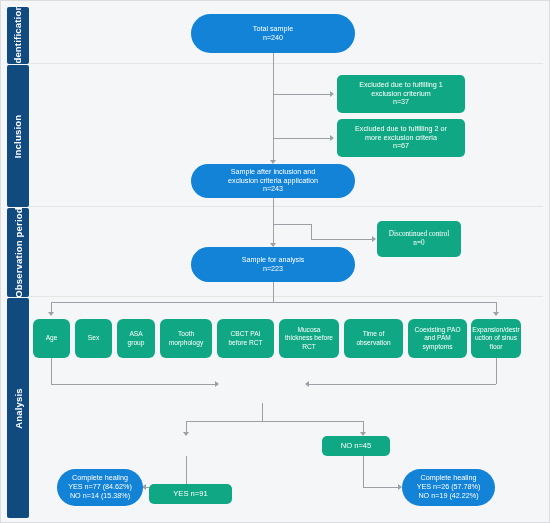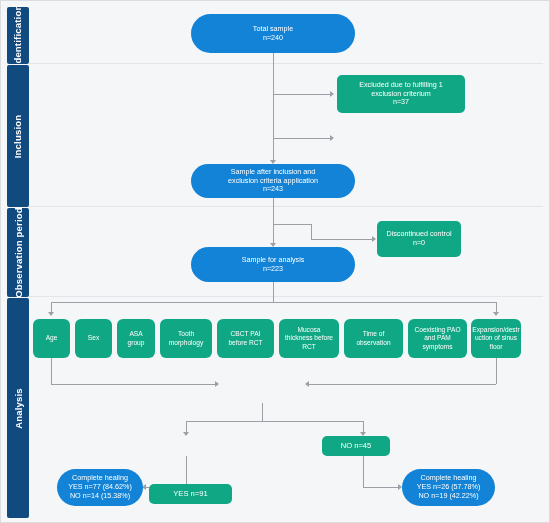--- a/index.html
+++ b/index.html
@@ -142,28 +142,33 @@
     <span class="txt">Total sample
 n=240</span>
   </div>
 
   <div class="node node-green" style="left:336px; top:74px; width:128px; height:38px;">
     <span class="txt">Excluded due to fulfilling 1
 exclusion criterium
 n=37</span>
   </div>
 
+  <div class="node node-green" style="left:336px; top:118px; width:128px; height:38px;">
+    <span class="txt">Excluded due to fulfilling 2 or
+more exclusion criteria
+n=67</span>
+  </div>
 
   <div class="node node-blue" style="left:190px; top:163px; width:164px; height:34px;">
     <span class="txt">Sample after inclusion and
 exclusion criteria application
 n=243</span>
   </div>
 
-  <div class="node node-green" style="left:376px; top:220px; width:84px; height:36px;">
+  <div class="node node-green" style="left:376px; top:220px; width:84px; height:36px;font-family:Liberation Serif, serif;">
     <span class="txt">Discontinued control
 n=0</span>
   </div>
 
   <div class="node node-blue" style="left:190px; top:246px; width:164px; height:35px;">
     <span class="txt">Sample for analysis
 n=223</span>
   </div>
 
   <div class="node node-green var-box" style="left:32px; top:318px; width:37px; height:39px;">

